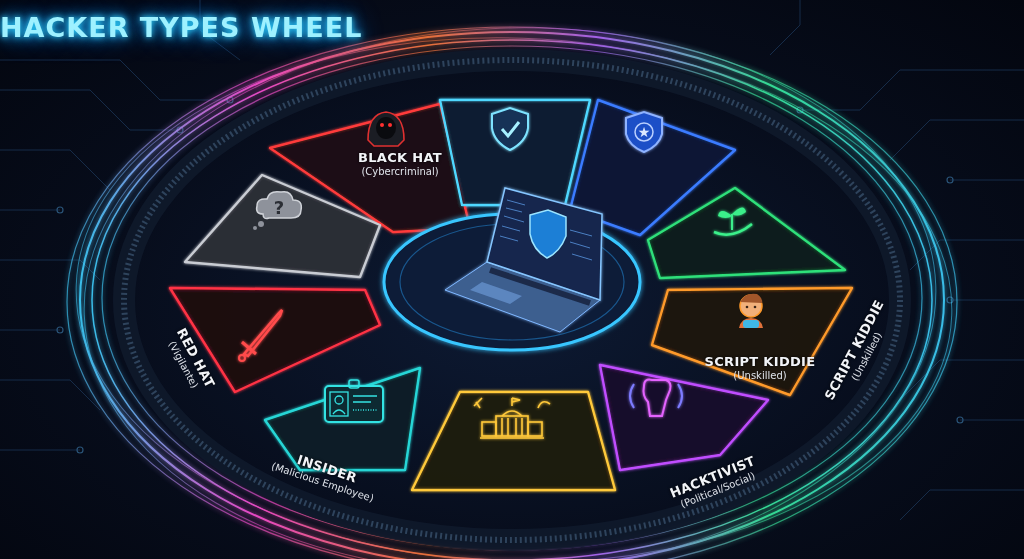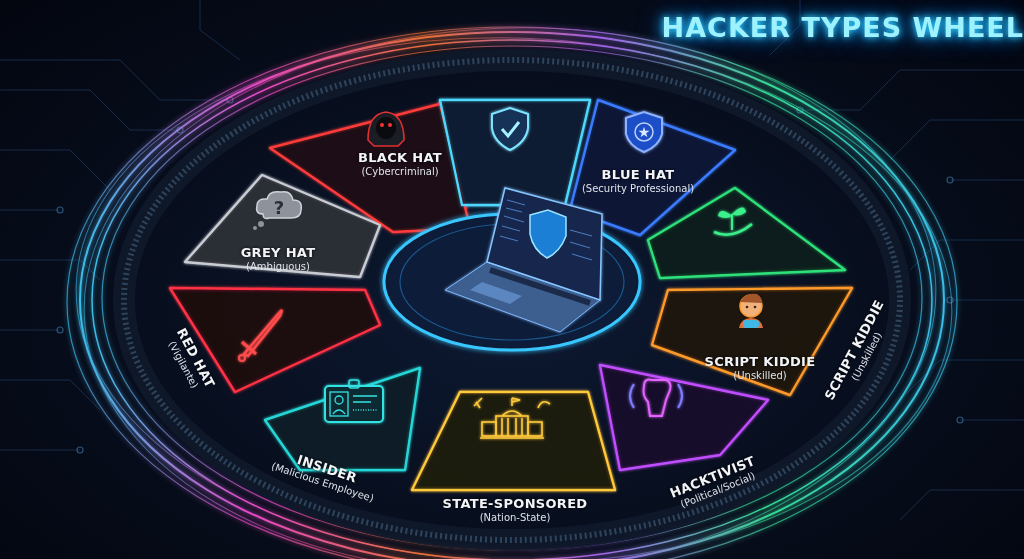--- a/index.html
+++ b/index.html
@@ -3,21 +3,21 @@
 <meta charset="utf-8">
 <style>
   html, body { margin:0; padding:0; }
   body {
     width:1024px; height:559px; overflow:hidden; position:relative;
     background: radial-gradient(ellipse at 50% 55%, #0d1a33 0%, #070d1c 55%, #03060f 100%);
     font-family: "DejaVu Sans", "Liberation Sans", sans-serif;
   }
   #scene { position:absolute; inset:0; }
   .title {
-    position:absolute; top:12px; left:0; width:1024px; text-align:right;
+    position:absolute; top:12px; left:0; width:1024px; text-align:left;
     font-weight:bold; font-size:27px; letter-spacing:1px; color:#9ef1ff;
     text-shadow: 0 0 6px #2fd6ff, 0 0 14px #1aa8ff, 0 0 24px #0a6bd6;
     font-family: "DejaVu Sans", sans-serif;
   }
   .lbl { position:absolute; text-align:center; color:#f2f4f8; line-height:1.05; }
   .lbl .n { font-weight:bold; font-size:13px; letter-spacing:0.3px; text-shadow:0 0 3px #000; }
   .lbl .s { font-size:10px; color:#dfe3ea; margin-top:2px; }
 </style>
 </head>
 <body>
@@ -218,46 +218,34 @@
       <path d="M46 8 Q54 20 46 32" fill="none" stroke="#7e7bff" stroke-width="2"></path>
     </g>
   </svg>
 
   <div class="title">HACKER TYPES WHEEL</div>
 
   <div class="lbl" style="left:340px;top:151px;width:120px">
     <div class="n">BLACK HAT</div>
     <div class="s">(Cybercriminal)</div>
   </div>
-  <div class="lbl" style="left:568px;top:168px;width:140px">
-    <div class="n">BLUE HAT</div>
-    <div class="s">(Security Professional)</div>
-  </div>
   <div class="lbl" style="left:695px;top:355px;width:130px">
     <div class="n">SCRIPT KIDDIE</div>
     <div class="s">(Unskilled)</div>
   </div>
   <div class="lbl" style="left:655px;top:470px;width:120px;transform:rotate(-22deg)">
     <div class="n">HACKTIVIST</div>
     <div class="s">(Political/Social)</div>
   </div>
-  <div class="lbl" style="left:440px;top:497px;width:150px">
-    <div class="n">STATE-SPONSORED</div>
-    <div class="s">(Nation-State)</div>
-  </div>
   <div class="lbl" style="left:250px;top:462px;width:150px;transform:rotate(18deg)">
     <div class="n">INSIDER</div>
     <div class="s">(Malicious Employee)</div>
   </div>
   <div class="lbl" style="left:140px;top:348px;width:100px;transform:rotate(62deg)">
     <div class="n">RED HAT</div>
     <div class="s">(Vigilante)</div>
   </div>
-  <div class="lbl" style="left:228px;top:246px;width:100px">
-    <div class="n">GREY HAT</div>
-    <div class="s">(Ambiguous)</div>
-  </div>
 
   <div class="lbl" style="left:800px;top:340px;width:120px;transform:rotate(-62deg)">
     <div class="n">SCRIPT KIDDIE</div>
     <div class="s">(Unskilled)</div>
   </div>
 </div>
 
 </body></html>

